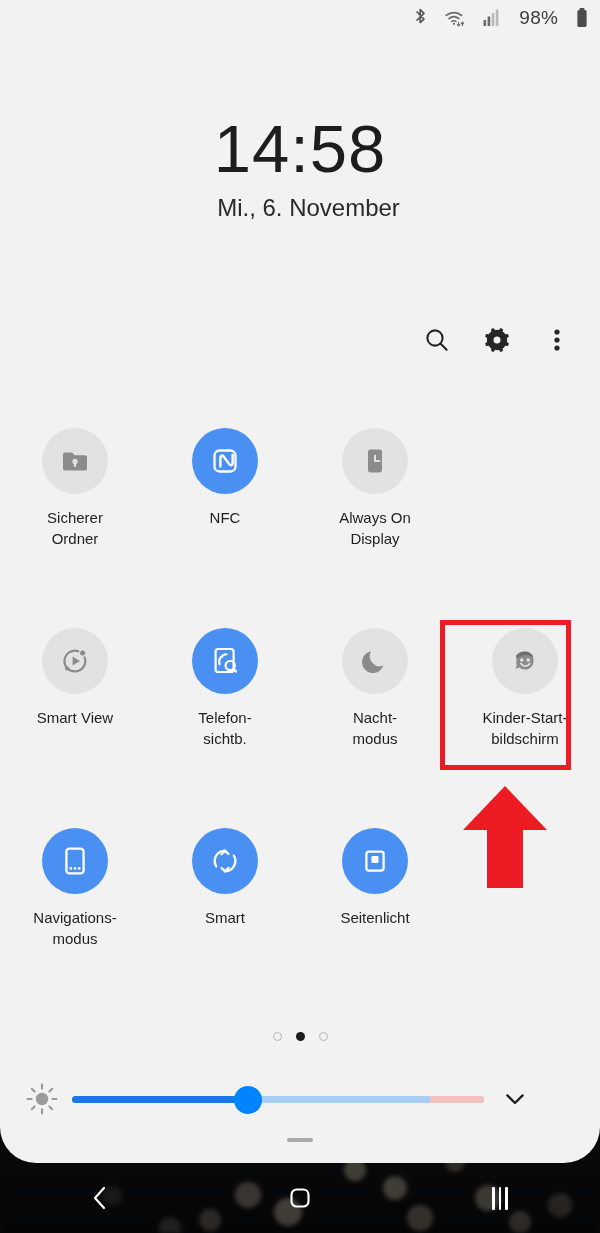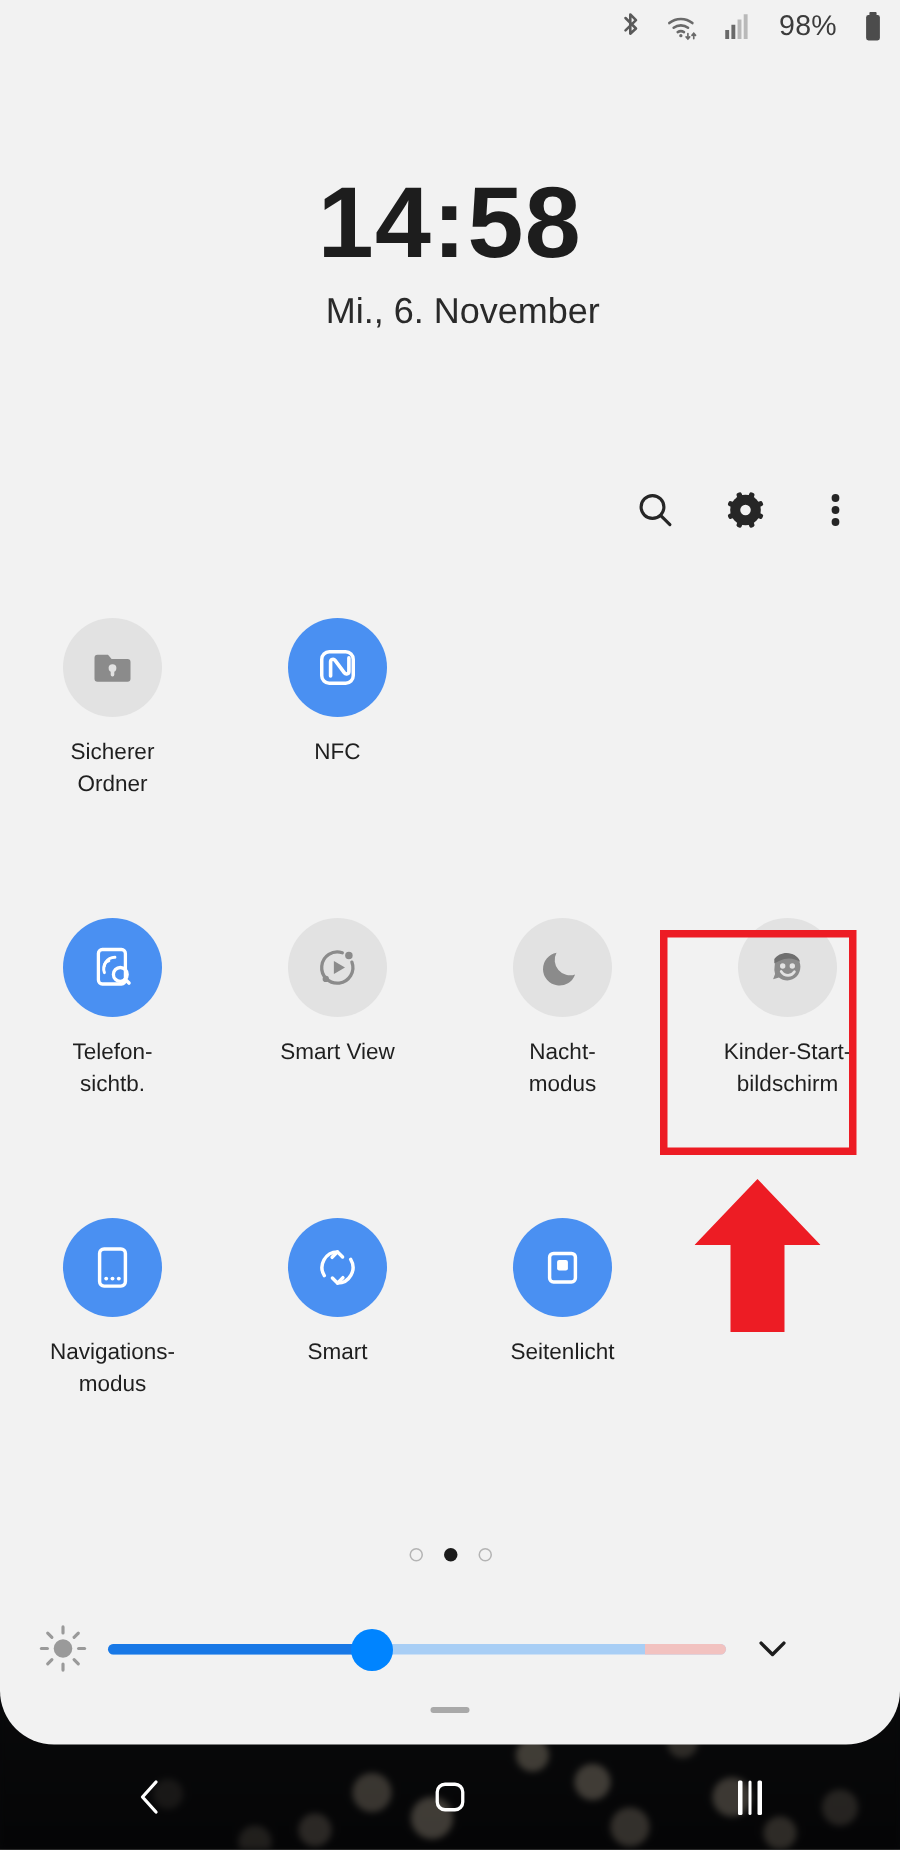--- a/index.html
+++ b/index.html
@@ -55,32 +55,32 @@
     height: 26px;
   }
   #statusbar .sicon { display: block; }
   #batt-pct {
     font-size: 19px; color: #3c3c3c; letter-spacing: .2px;
     margin-left: 2px; margin-right: 1px;
   }
 
   
   #clock-wrap { position: absolute; left: 0; top: 110px; width: 600px; text-align: center; }
-  #clock { font-size: 67px; color: #1d1d1d; font-weight: 700; letter-spacing: 1px; line-height: 78px; }
+  #clock { font-size: 67px; color: #1d1d1d; font-weight: 400; letter-spacing: 1px; line-height: 78px; }
   #date { font-size: 24px; color: #2a2a2a; font-weight: 400; margin-top: 6px; padding-left: 17px; }
 
   
   #toolbar {
     position: absolute; right: 28px; top: 325px;
     display: flex; align-items: center; gap: 30px;
   }
   #toolbar .tb { width: 30px; height: 30px; display: flex; align-items: center; justify-content: center; cursor: pointer; }
 
   
-  #grid { position: absolute; left: 0; top: 403px; width: 600px; }
+  #grid { position: absolute; left: 0; top: 419px; width: 600px; }
   .qrow { display: flex; width: 600px; height: 200px; }
   .qtile {
     width: 150px; display: flex; flex-direction: column; align-items: center;
     cursor: pointer; position: relative;
   }
   .qcircle {
     width: 66px; height: 66px; border-radius: 50%;
     display: flex; align-items: center; justify-content: center;
     margin-top: 9px;
   }
@@ -252,47 +252,57 @@
         <div class="qtile">
           <div class="qcircle on">
             <svg width="32" height="32" viewBox="0 0 32 32">
               <rect x="5.5" y="5.5" width="21" height="21" rx="5" fill="none" stroke="#fff" stroke-width="2.3"></rect>
               <path d="M11.4 21.6 V12.2 c0-1.7 2-2.3 3-1 l6.2 8.4 c1 1.3 3 .7 3-1 V9.6" fill="none" stroke="#fff" stroke-width="2.4" stroke-linecap="round" stroke-linejoin="round"></path>
             </svg>
           </div>
           <div class="qlabel">NFC</div>
         </div>
 
+        <div class="qtile">
+          <div class="qcircle off">
+            <svg width="32" height="32" viewBox="0 0 32 32">
+              <rect x="9" y="4.5" width="14" height="23" rx="2.4" fill="#8b8b8b"></rect>
+              <path d="M16 10.5 v5.4 h4.6" fill="none" stroke="#e2e2e2" stroke-width="2" stroke-linecap="round" stroke-linejoin="round"></path>
+            </svg>
+          </div>
+          <div class="qlabel">Always On
+Display</div>
+        </div>
       </div>
 
       <div class="qrow">
+        <div class="qtile">
+          <div class="qcircle off">
+            <svg width="32" height="32" viewBox="0 0 32 32">
+              <path d="M25.6 12.4a10.4 10.4 0 1 1-6.4-6.2" fill="none" stroke="#8b8b8b" stroke-width="2.2" stroke-linecap="round"></path>
+              <circle cx="23.6" cy="8" r="2.5" fill="#8b8b8b"></circle>
+              <circle cx="8.2" cy="23.6" r="2.1" fill="#8b8b8b"></circle>
+              <path d="M13.6 11.6 L21 16 L13.6 20.4 Z" fill="#8b8b8b"></path>
+            </svg>
+          </div>
+          <div class="qlabel">Smart View</div>
+        </div>
+
         <div class="qtile">
           <div class="qcircle on">
             <svg width="32" height="32" viewBox="0 0 32 32">
               <rect x="6.6" y="4" width="18" height="23" rx="2.6" fill="none" stroke="#fff" stroke-width="2.2"></rect>
               <path d="M10.6 19.4 A7.6 7.6 0 0 1 17.6 9.2" fill="none" stroke="#fff" stroke-width="2" stroke-linecap="round"></path>
               <path d="M10.6 15 A4 4 0 0 1 13.6 11.6" fill="none" stroke="#fff" stroke-width="1.9" stroke-linecap="round"></path>
               <circle cx="21.2" cy="20.6" r="4.6" fill="none" stroke="#fff" stroke-width="2.2"></circle>
               <line x1="24.4" y1="23.8" x2="27" y2="26.4" stroke="#fff" stroke-width="2.4" stroke-linecap="round"></line>
             </svg>
           </div>
           <div class="qlabel">Telefon-
 sichtb.</div>
-        </div>
-
-        <div class="qtile">
-          <div class="qcircle off">
-            <svg width="32" height="32" viewBox="0 0 32 32">
-              <path d="M25.6 12.4a10.4 10.4 0 1 1-6.4-6.2" fill="none" stroke="#8b8b8b" stroke-width="2.2" stroke-linecap="round"></path>
-              <circle cx="23.6" cy="8" r="2.5" fill="#8b8b8b"></circle>
-              <circle cx="8.2" cy="23.6" r="2.1" fill="#8b8b8b"></circle>
-              <path d="M13.6 11.6 L21 16 L13.6 20.4 Z" fill="#8b8b8b"></path>
-            </svg>
-          </div>
-          <div class="qlabel">Smart View</div>
         </div>
 
         <div class="qtile">
           <div class="qcircle off">
             <svg width="32" height="32" viewBox="0 0 32 32">
               <path d="M24.4 20.6A10.2 10.2 0 0 1 12 6.2a11 11 0 1 0 12.4 14.4z" fill="#8b8b8b"></path>
             </svg>
           </div>
           <div class="qlabel">Nacht-
 modus</div>

